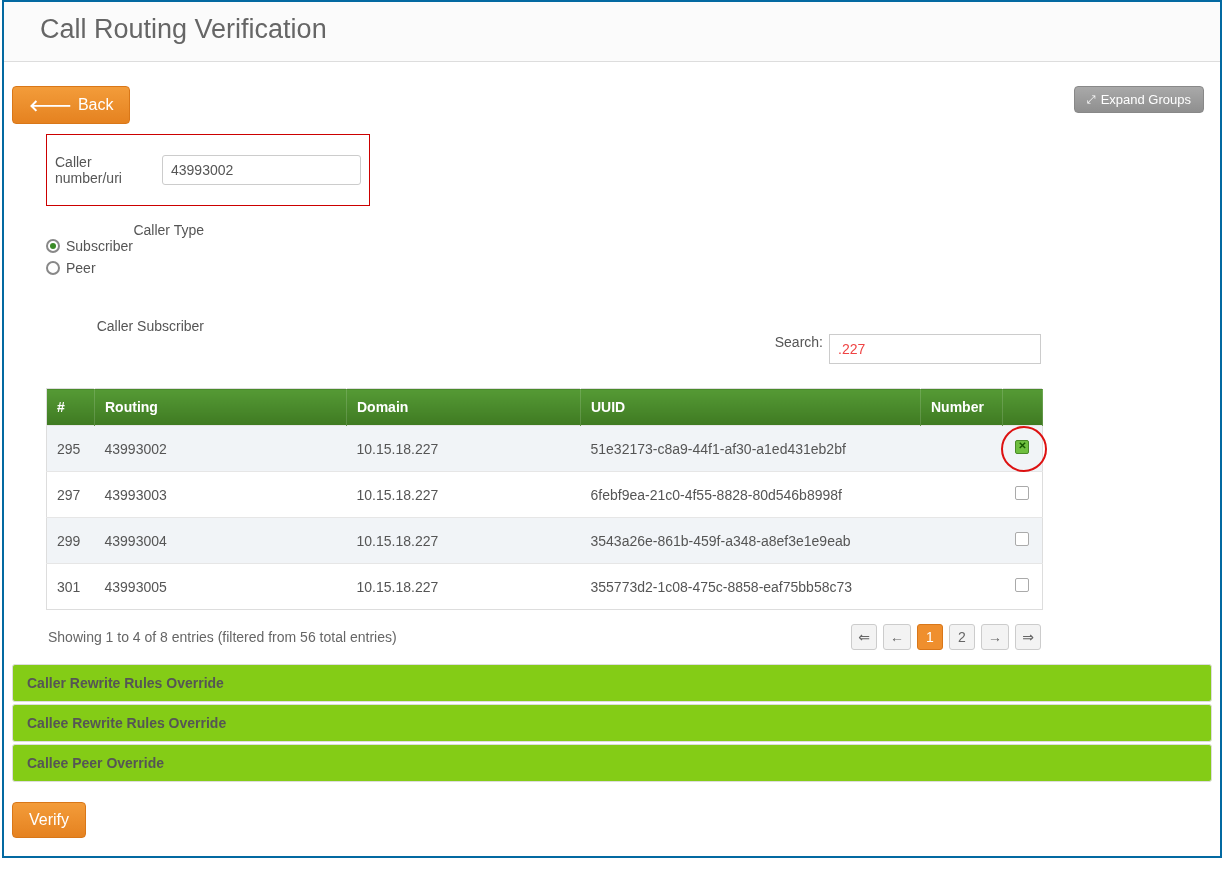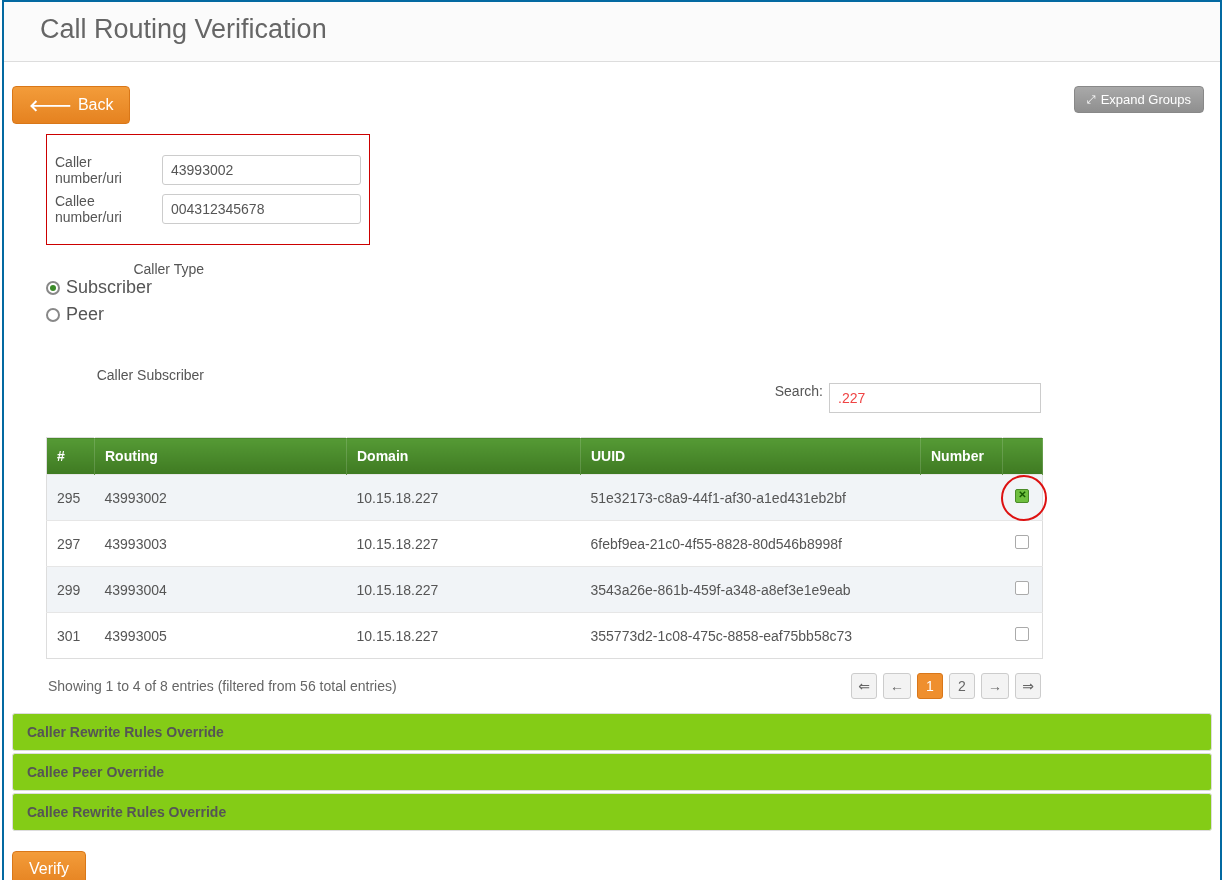--- a/index.html
+++ b/index.html
@@ -98,21 +98,21 @@
   color: #555;
   padding-right: 18px;
   padding-top: 2px;
   font-size: 14px;
 }
 .radios label {
   display: flex;
   align-items: center;
   margin-bottom: 6px;
   color: #555;
-  font-size: 18px;
+  font-size: 14px;
 }
 .radio-dot {
   width: 14px; height: 14px;
   border: 2px solid #888;
   border-radius: 50%;
   display: inline-flex;
   align-items: center;
   justify-content: center;
   margin-right: 6px;
   background: #fff;
@@ -271,24 +271,20 @@
       </a>
     </div>
 
     <div class="form-area">
 
       <div class="redbox">
         <div class="form-row">
           <span class="lbl">Caller number/uri</span>
           <input type="text" value="43993002" style="">
         </div>
-        <div class="form-row">
-          <span class="lbl">Callee number/uri</span>
-          <input type="text" value="004312345678" style="">
-        </div>
       </div>
 
       <div class="type-row">
         <div class="side-label">Caller Type</div>
         <div class="radios">
           <label>
             <span class="radio-dot checked"></span>
             <span>Subscriber</span>
           </label>
           <label>
@@ -376,22 +372,22 @@
             </div>
           </div>
 
         </div>
       </div>
 
     </div>
 
     <div class="accordion">
       <div class="acc-item">Caller Rewrite Rules Override</div>
+      <div class="acc-item">Callee Rewrite Rules Override</div>
       <div class="acc-item">Callee Peer Override</div>
-      <div class="acc-item">Callee Rewrite Rules Override</div>
     </div>
 
     <div class="verify-wrap">
       <a class="btn btn-orange">
         <span>Verify</span>
       </a>
     </div>
 
   </div>
 </div>

